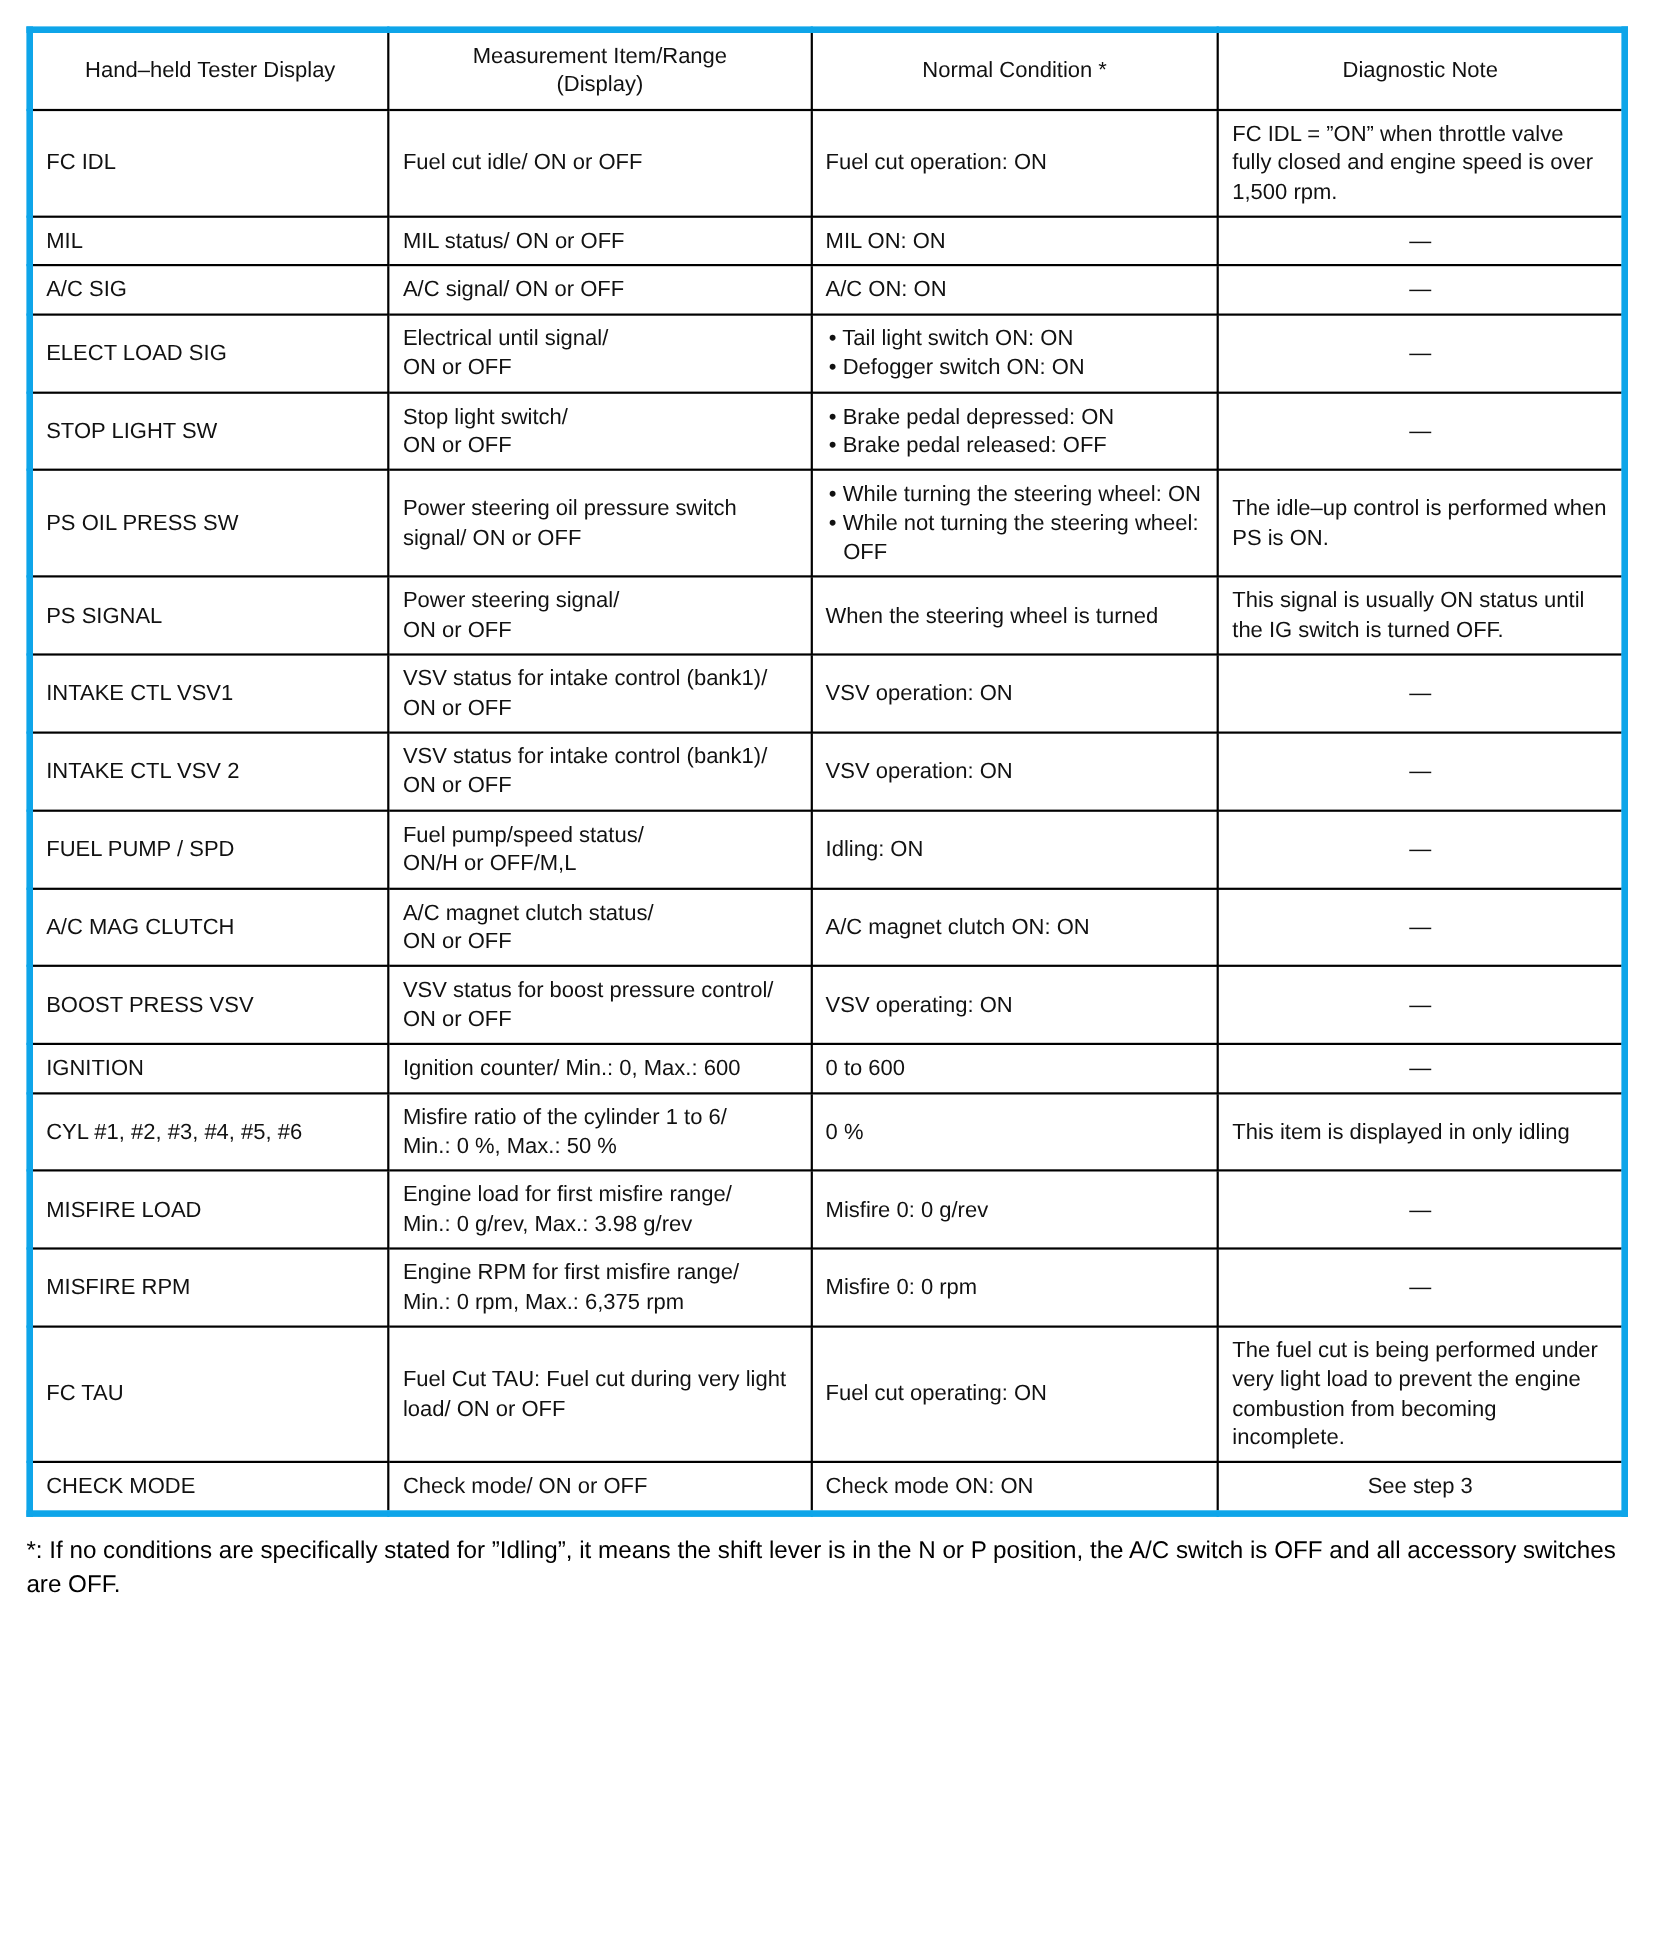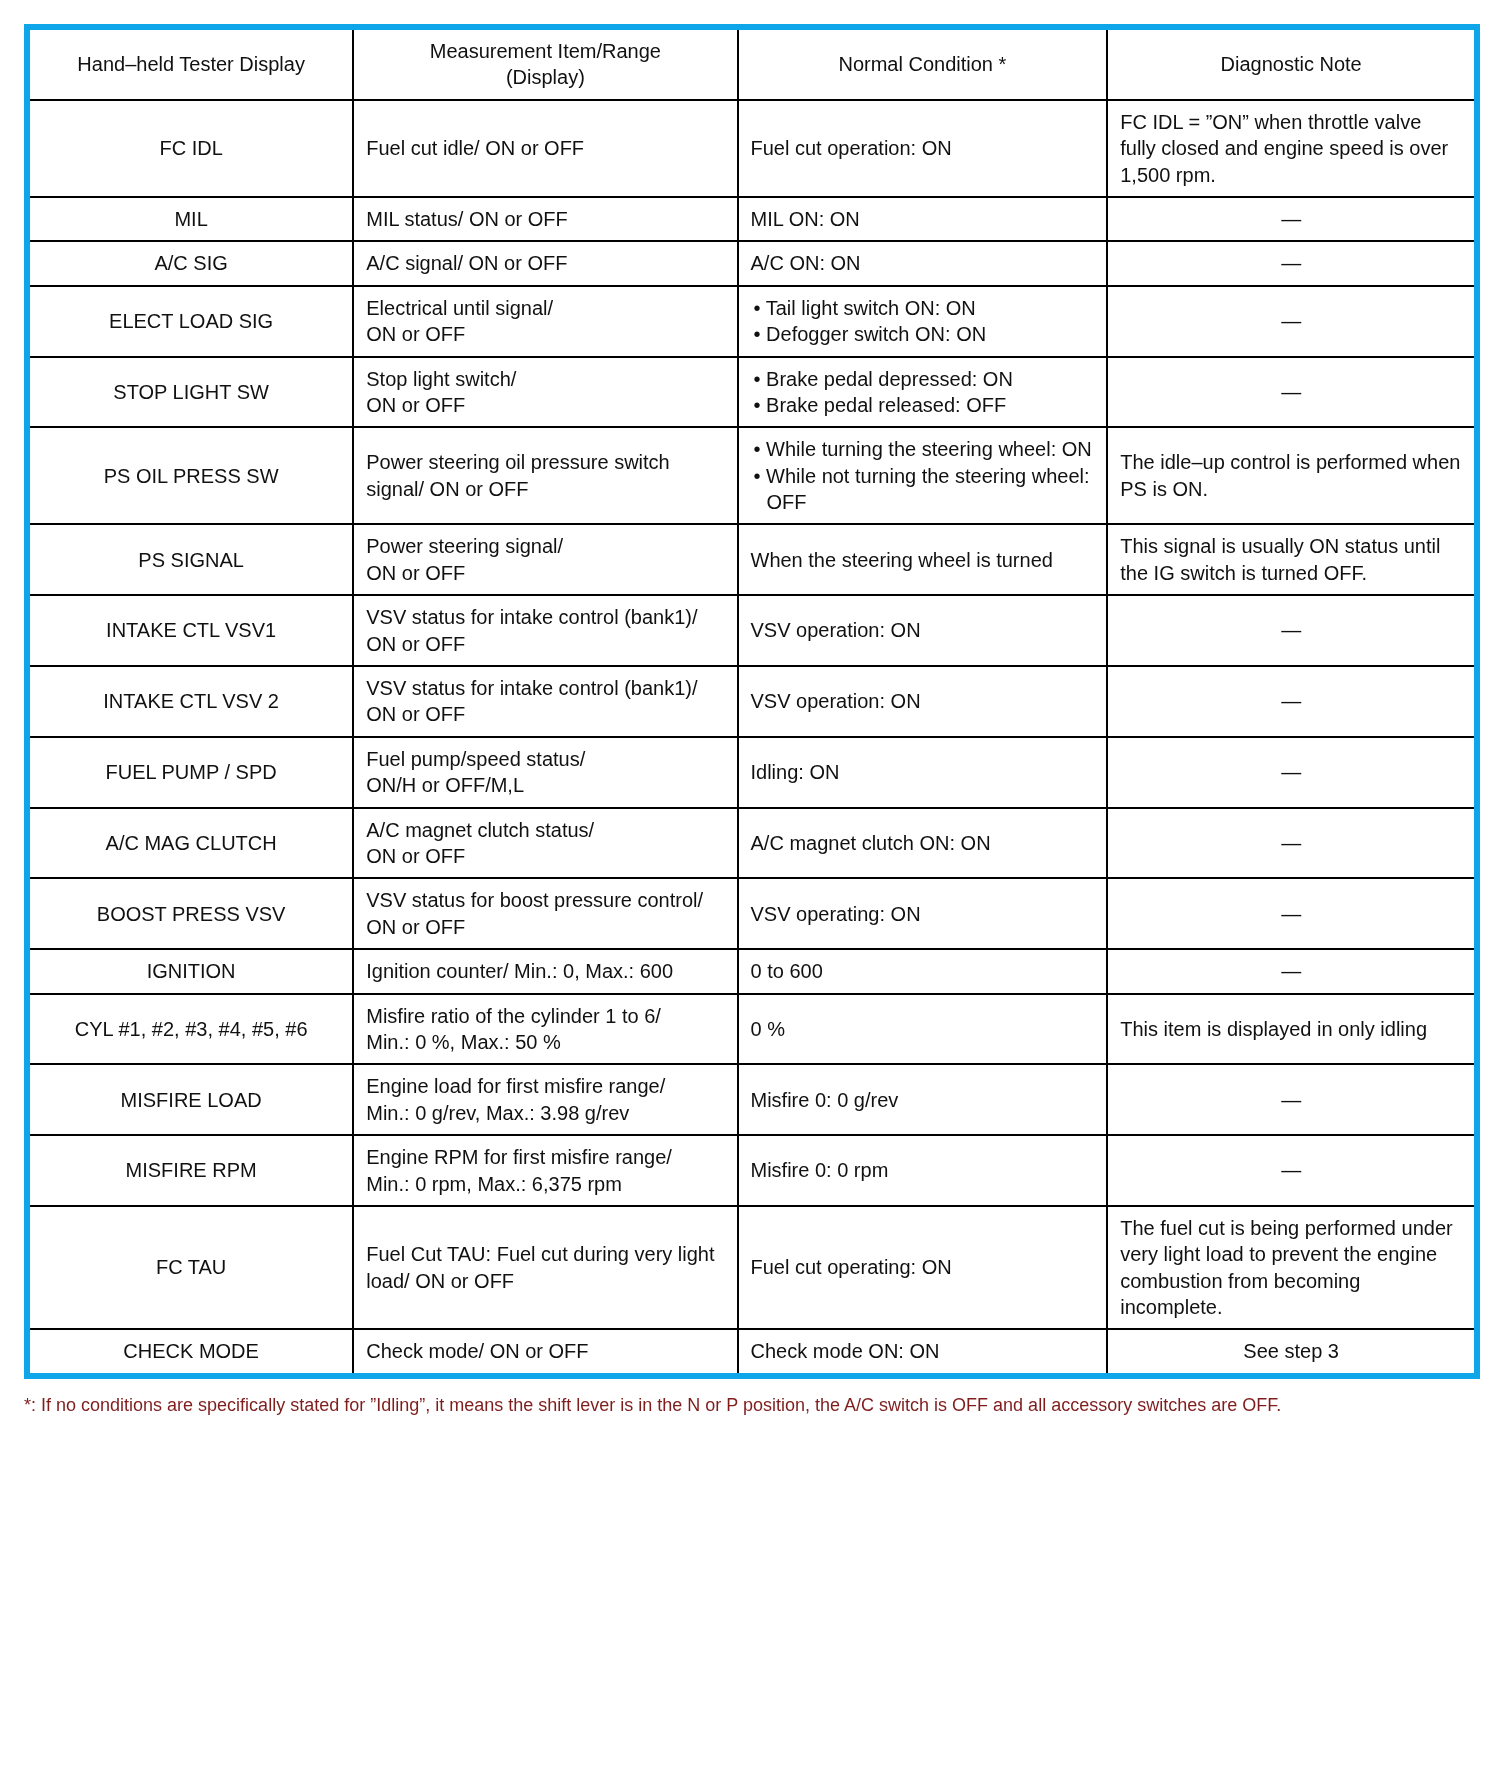--- a/index.html
+++ b/index.html
@@ -29,33 +29,33 @@
     font-size: 20px;
     line-height: 1.32;
     vertical-align: middle;
     word-wrap: break-word;
   }
   table.diag th {
     font-weight: normal;
     text-align: center;
     height: 52px;
   }
-  td.c1 { text-align: center; }
+  td.c1 { text-align: left; }
   td.c2, td.c3, td.c4 { text-align: left; }
   td.center { text-align: center; }
   .line { min-height: 1em; }
   .line.bullet {
     padding-left: 16px;
     text-indent: -13px;
   }
   .footnote {
     margin-top: 14px;
-    font-size: 18px;
+    font-size: 22px;
     line-height: 1.42;
-    color: #7f1d1d;
+    color: #000000;
   }
 </style>
 </head>
 <body>
 
 <div class="page">
 
   <table class="diag">
     <colgroup>
       <col style="width:22.5%">

